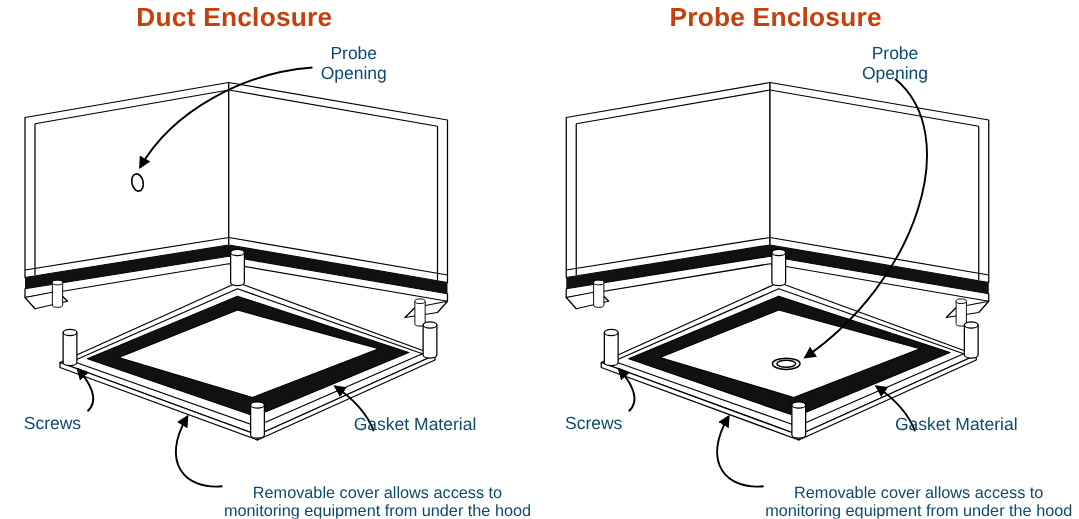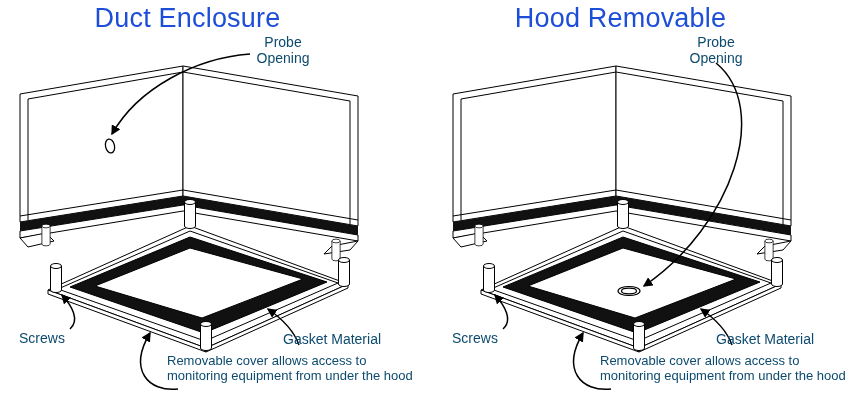--- a/index.html
+++ b/index.html
@@ -3,27 +3,27 @@
 <meta charset="utf-8">
 <style>
   html,body{margin:0;padding:0;background:#fff;}
   .stage{position:relative;width:863px;height:415px;background:#fff;
          font-family:"Liberation Sans",sans-serif;overflow:hidden;}
   .panel{position:absolute;top:0;width:430px;height:415px;}
   .panel.duct{left:0;}
   .panel.hood{left:433px;}
   .art{position:absolute;left:0;top:0;}
   .title{position:absolute;top:3px;left:0;width:375px;margin:0;text-align:center;
-         font-size:27px;font-weight:normal;color:#1d4ed8;letter-spacing:.2px;}
+         font-size:21px;font-weight:bold;color:#c2410c;letter-spacing:.2px;}
   .lbl{position:absolute;font-size:14px;color:#0c4a6e;line-height:1.12;}
   .pre{white-space:pre-line;}
   .probe-label{top:35px;left:237px;width:92px;text-align:center;}
   .screws-label{top:331px;left:19px;}
   .gasket-label{top:332px;left:283px;}
-  .cover-label{top:354px;left:167px;width:270px;text-align:left;font-size:13px;}
+  .cover-label{top:387px;left:167px;width:270px;text-align:center;font-size:13px;}
 </style>
 </head>
 <body>
 
 <div class="stage">
 
   <section class="panel duct">
     <svg class="art" width="430" height="415" viewBox="0 0 430 415">
       <defs>
         <marker id="arrow" viewBox="0 0 10 10" refX="8.5" refY="5" markerWidth="6.5" markerHeight="6.5" orient="auto">
@@ -96,21 +96,21 @@
       </g>
 
       <g stroke="#000" stroke-width="1.5" fill="none">
         <path d="M283,63 C338,108 300,225 211,286" marker-end="url(#arrow)"></path>
         <path d="M70,329 C80,320 72,306 62,295" marker-end="url(#arrow)"></path>
         <path d="M299,345 C294,331 281,318 268,309" marker-end="url(#arrow)"></path>
         <path d="M178,389 C148,392 128,370 150,333" marker-end="url(#arrow)"></path>
       </g>
     </svg>
 
-    <h2 class="title">Hood Removable</h2>
+    <h2 class="title">Probe Enclosure</h2>
     <div class="lbl pre probe-label">Probe
 Opening</div>
     <div class="lbl screws-label">Screws</div>
     <div class="lbl gasket-label">Gasket Material</div>
     <div class="lbl pre cover-label">Removable cover allows access to
 monitoring equipment from under the hood</div>
   </section>
 
 </div>
 

